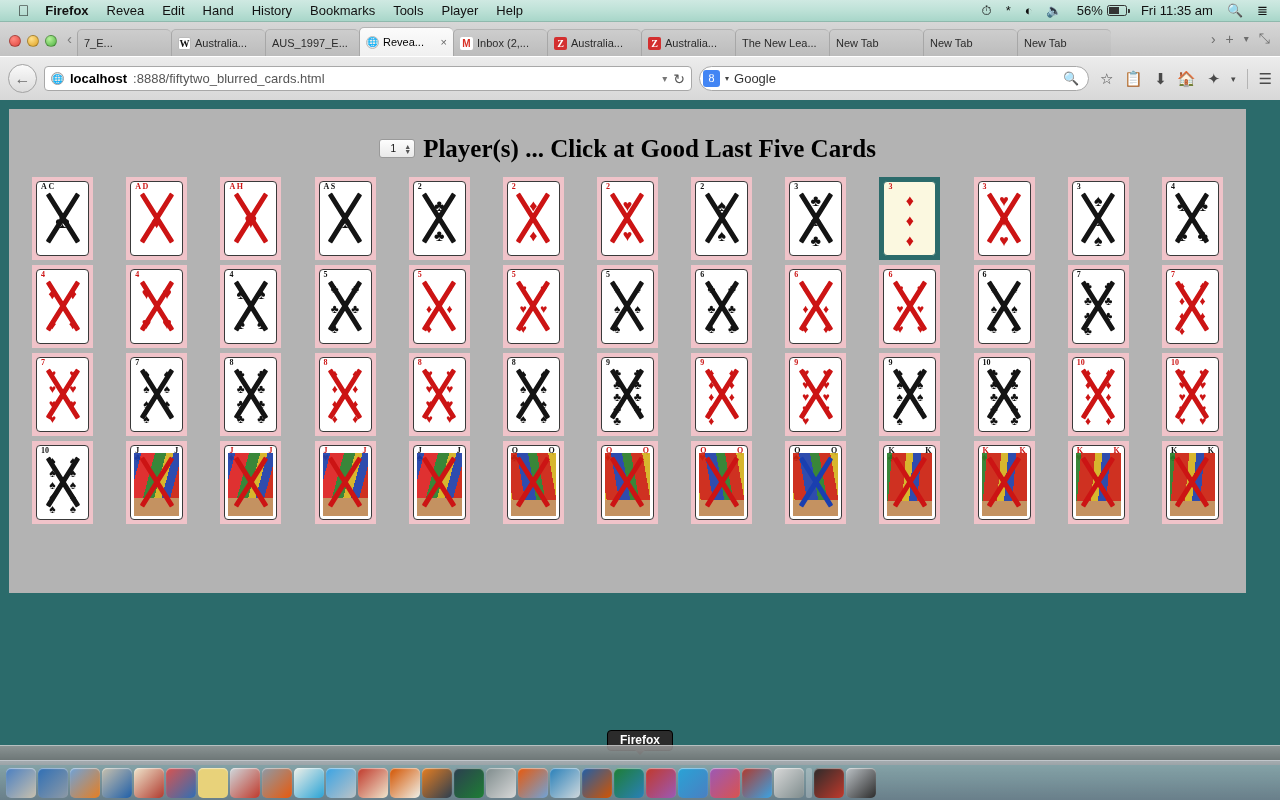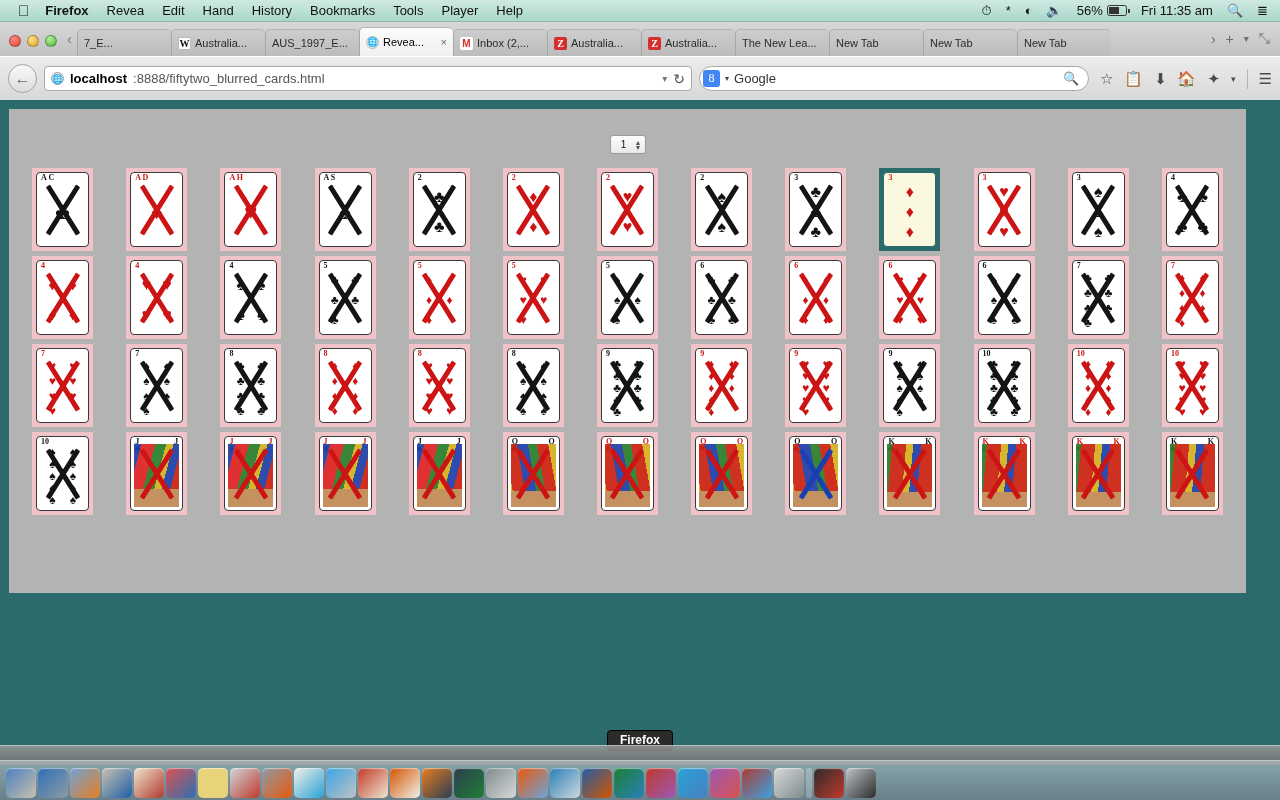--- a/index.html
+++ b/index.html
@@ -346,20 +346,21 @@
 
 <div id="page">
   <h1 id="title">
     <span class="spinner">
       <span class="val">1</span>
       <span class="arrows">
           <span>▲</span>
           <span>▼</span>
         </span>
     </span>
+    <span>Player(s) ... Click at Good Last Five Cards</span>
   </h1>
   <div id="grid">
       <div class="cardwrap">
         <div class="card">
           <span class="corner blk">A C</span>
           <div class="pips p1 big blk" style="font-size: 22px;">
             <span>♣</span>
           </div>
           <div class="xmark xblk"></div>
         </div>

